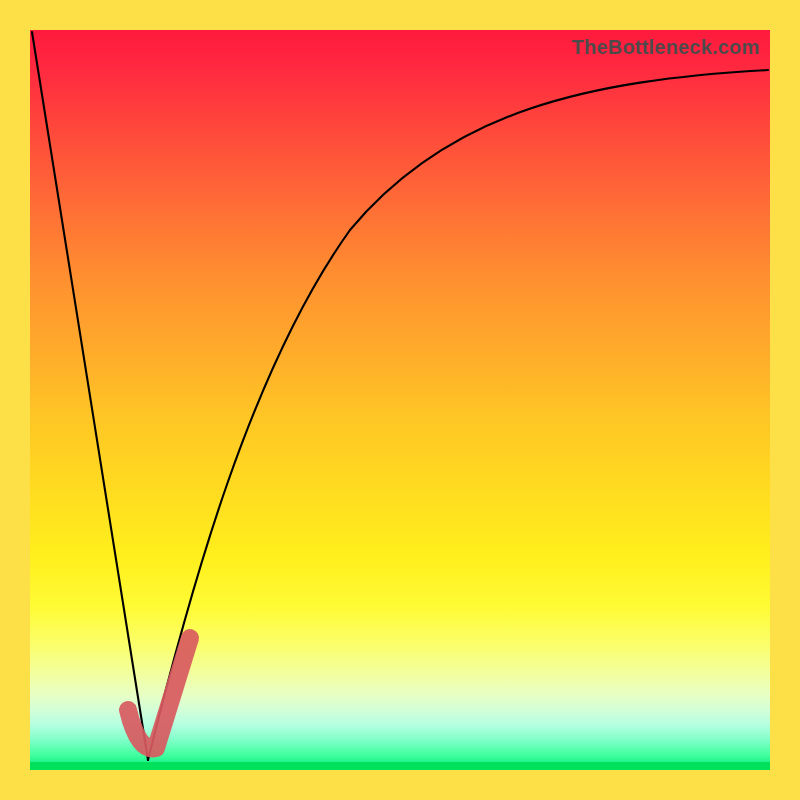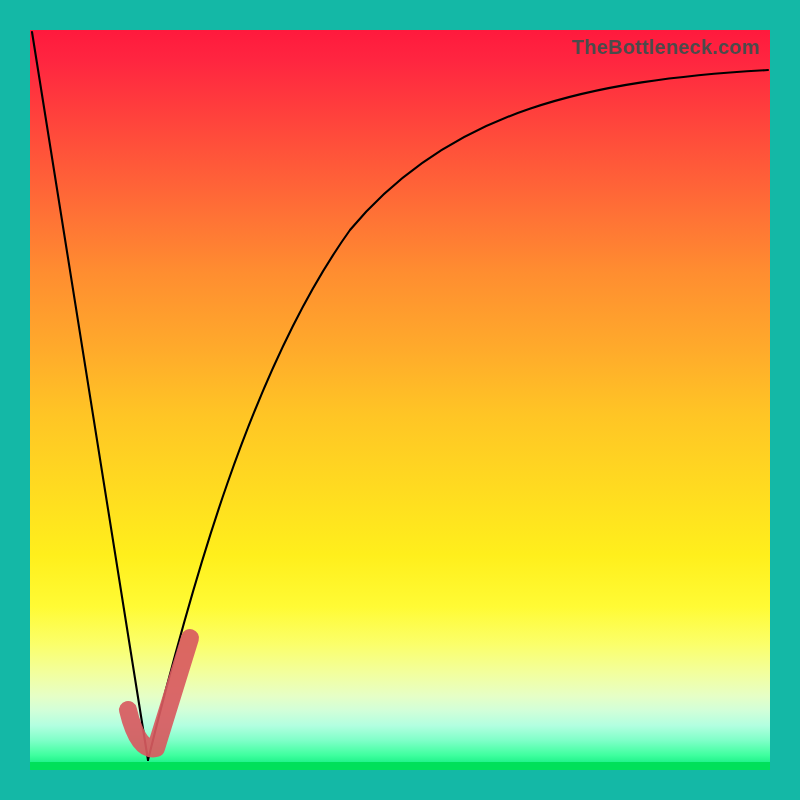--- a/index.html
+++ b/index.html
@@ -8,21 +8,21 @@
     width: 800px;
     height: 800px;
     overflow: hidden;
     background: #000;
     font-family: Arial, Helvetica, sans-serif;
   }
   .frame {
     position: relative;
     width: 800px;
     height: 800px;
-    background: #14b8a6;
+    background: #fde047;
   }
   .plot {
     position: absolute;
     left: 30px;
     top: 30px;
     width: 740px;
     height: 740px;
     overflow: hidden;
   }
   .gradient {

